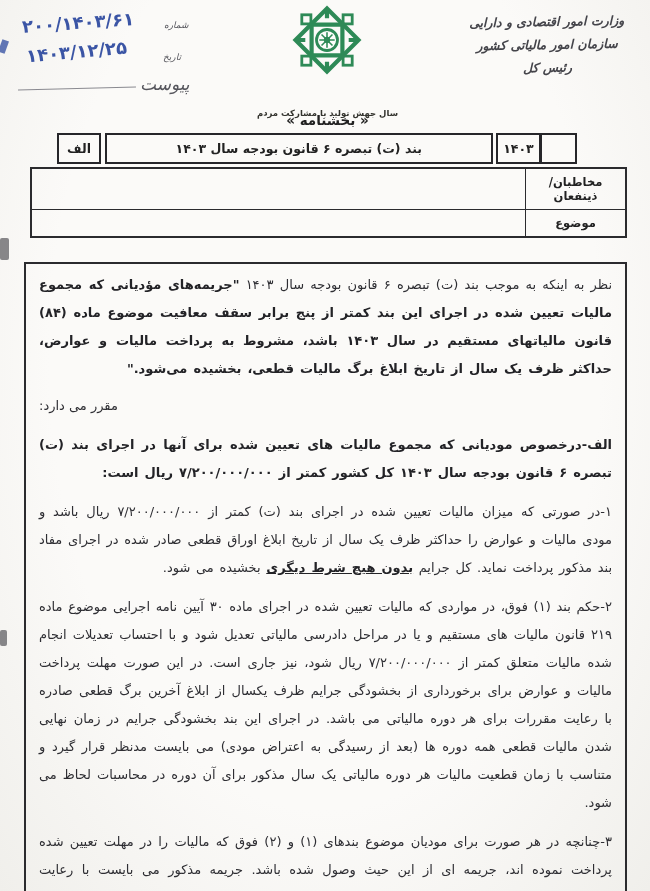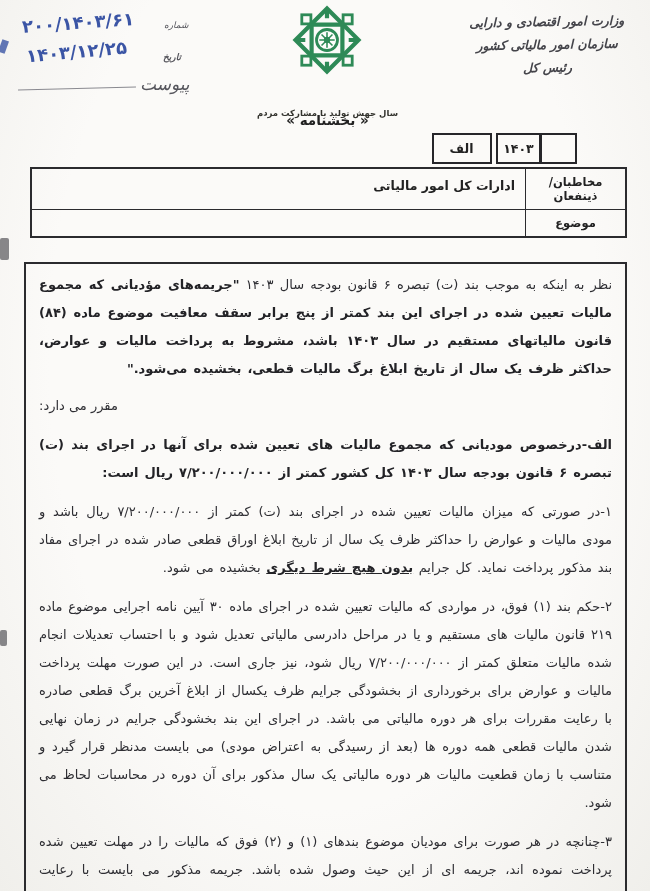--- a/index.html
+++ b/index.html
@@ -51,21 +51,21 @@
     display:flex; flex-direction:row; direction:rtl;
   }
   .ref-cell{
     border:2.5px solid #26262a; background:transparent;
     display:flex; align-items:center; justify-content:center;
     font-weight:700; font-size:12.5px; color:#222; box-sizing:border-box;
   }
   .ref-empty{width:38px; border-right:2.5px solid #26262a;}
   .ref-year{width:46px; margin-right:-2.5px;}
   .ref-subject{flex:1; margin-right:3px;}
-  .ref-class{width:60px; margin-right:4px;}
+  .ref-class{width:44px; margin-right:4px;}
   
   .info-table{
     position:absolute; top:167px; left:30px; width:597px;
     border:2px solid #2b2b2e; box-sizing:border-box; direction:rtl;
   }
   .info-row{display:flex; flex-direction:row; direction:rtl;}
   .info-row + .info-row{border-top:1.5px solid #2b2b2e;}
   .info-label{
     width:100px; flex:0 0 100px; border-left:1.5px solid #2b2b2e;
     display:flex; align-items:center; justify-content:center;
@@ -100,21 +100,21 @@
 
   <div class="ministry">
     <div>وزارت امور اقتصادی و دارایی</div>
     <div>سازمان امور مالیاتی کشور</div>
     <div>رئیس کل</div>
   </div>
 
   <div class="hand-label" style="top:20px; left:164px;">شماره</div>
   <div class="hand-value" style="top:12px; left:22px; transform:rotate(-4deg);">۲۰۰/۱۴۰۳/۶۱</div>
 
-  <div class="hand-label" style="top:52px; left:163px;font-weight:bold;">تاریخ</div>
+  <div class="hand-label" style="top:52px; left:163px;">تاریخ</div>
   <div class="hand-value" style="top:41px; left:26px; transform:rotate(-5deg);">۱۴۰۳/۱۲/۲۵</div>
 
   <div class="hand-label" style="top:74px; left:140px; font-size:17px;">پیوست</div>
   <div class="attach-line" style="top:88px; left:18px; width:118px;"></div>
 
   <div class="edge-mark" style="top:40px; left:0; width:7px; height:13px; transform:rotate(20deg);"></div>
   <div class="edge-smudge" style="top:238px; left:0; width:9px; height:22px;"></div>
   <div class="edge-smudge" style="top:630px; left:0; width:7px; height:16px;"></div>
 
   <div class="emblem">
@@ -137,27 +137,27 @@
       <circle cx="50" cy="50" r="4.5" fill="#2e8a57"></circle>
     </svg>
   </div>
 
   <div class="slogan">سال جهش تولید با مشارکت مردم</div>
   <div class="doc-title">« بخشنامه »</div>
 
   <div class="ref-table">
     <div class="ref-cell ref-empty"></div>
     <div class="ref-cell ref-year">۱۴۰۳</div>
+    <div class="ref-cell ref-subject">بند (ت) تبصره ۶ قانون بودجه سال ۱۴۰۳</div>
     <div class="ref-cell ref-class">الف</div>
   </div>
 
   <div class="info-table">
     <div class="info-row">
       <div class="info-label">مخاطبان/ذینفعان</div>
-      <div class="info-value" style="padding-top:4px;padding-bottom:4px;">ادارات کل امور مالیاتی</div>
     </div>
     <div class="info-row">
       <div class="info-label">موضوع</div>
     </div>
   </div>
 
   <div class="body-box">
 
     <p class="para"><span>نظر به اینکه به موجب بند (ت) تبصره ۶ قانون بودجه سال ۱۴۰۳ </span><span class="seg-bold">"جریمه‌های مؤدیانی که مجموع مالیات تعیین شده در اجرای این بند کمتر از پنج برابر سقف معافیت موضوع ماده (۸۴) قانون مالیاتهای مستقیم در سال ۱۴۰۳ باشد، مشروط به پرداخت مالیات و عوارض، حداکثر ظرف یک سال از تاریخ ابلاغ برگ مالیات قطعی، بخشیده می‌شود."</span></p>
     <div class="closing-line">مقرر می دارد:</div>

